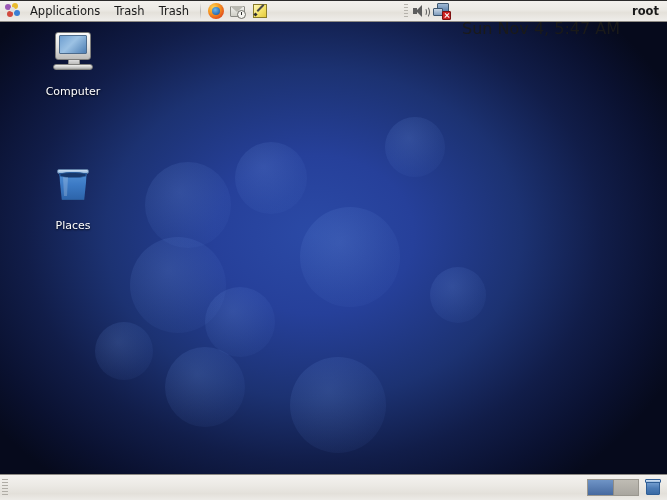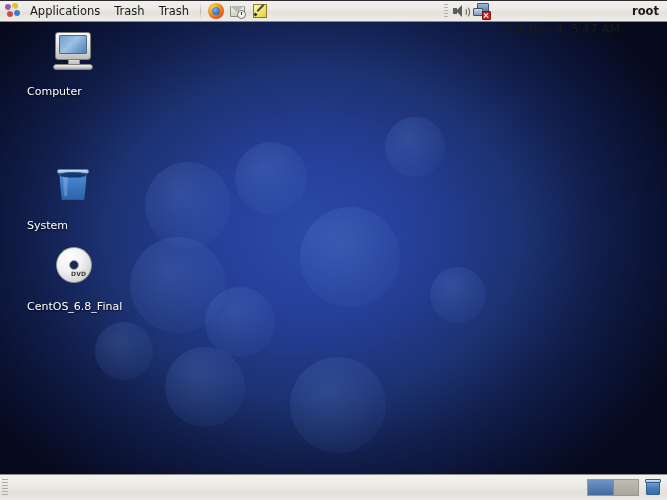--- a/index.html
+++ b/index.html
@@ -215,21 +215,21 @@
     position: absolute;
     left: 0.5px; top: 3px;
     width: 6px; height: 1.4px;
     background: #fff;
   }
   .net-badge::before { transform: rotate(45deg); }
   .net-badge::after  { transform: rotate(-45deg); }
 
   .clock-text {
     padding: 0 10px;
-    font-size: 12px;
+    font-size: 16px;
     white-space: nowrap;
     cursor: default;
     margin-top: 36px;
   }
   .user-text {
     padding: 0 8px 0 2px;
     font-size: 11.5px;
     font-weight: bold;
     white-space: nowrap;
     cursor: default;
@@ -257,20 +257,21 @@
     position: absolute;
     border-radius: 50%;
     background: radial-gradient(circle at 40% 35%, rgba(120,160,235,0.20), rgba(90,130,215,0.10) 60%, rgba(70,110,200,0.02) 100%);
     pointer-events: none;
   }
 
   
   .dicon {
     position: absolute;
     width: 96px;
+    text-align: center;
     cursor: default;
     user-select: none;
   }
   .dicon-art {
     height: 50px;
     position: relative;
     margin: 0 auto 2px auto;
     width: 52px;
   }
   .dicon-label {
@@ -559,31 +560,23 @@
     </div>
 
 
     <div class="dicon" style="left:25px; top:140px;">
       <div class="dicon-art">
         <span class="trash-lidline"></span>
         <span class="trash-body"></span>
         <span class="trash-mouth"></span>
         <span class="trash-shine"></span>
       </div>
-      <span class="dicon-label">System</span>
-    </div>
-
-    <div class="dicon" style="left:25px; top:221px;">
-      <div class="dicon-art">
-        <span class="dvd-disc"></span>
-        <span class="dvd-hole"></span>
-        <span class="dvd-text">DVD</span>
-      </div>
-      <span class="dicon-label">CentOS_6.8_Final</span>
-    </div>
+      <span class="dicon-label">Places</span>
+    </div>
+
   </div>
 
   <div id="bottom-panel">
     <div class="bp-grip"></div>
     <div class="window-list"></div>
 
     <div class="workspaces">
       <div class="ws active"></div>
       <div class="ws inactive"></div>
     </div>

